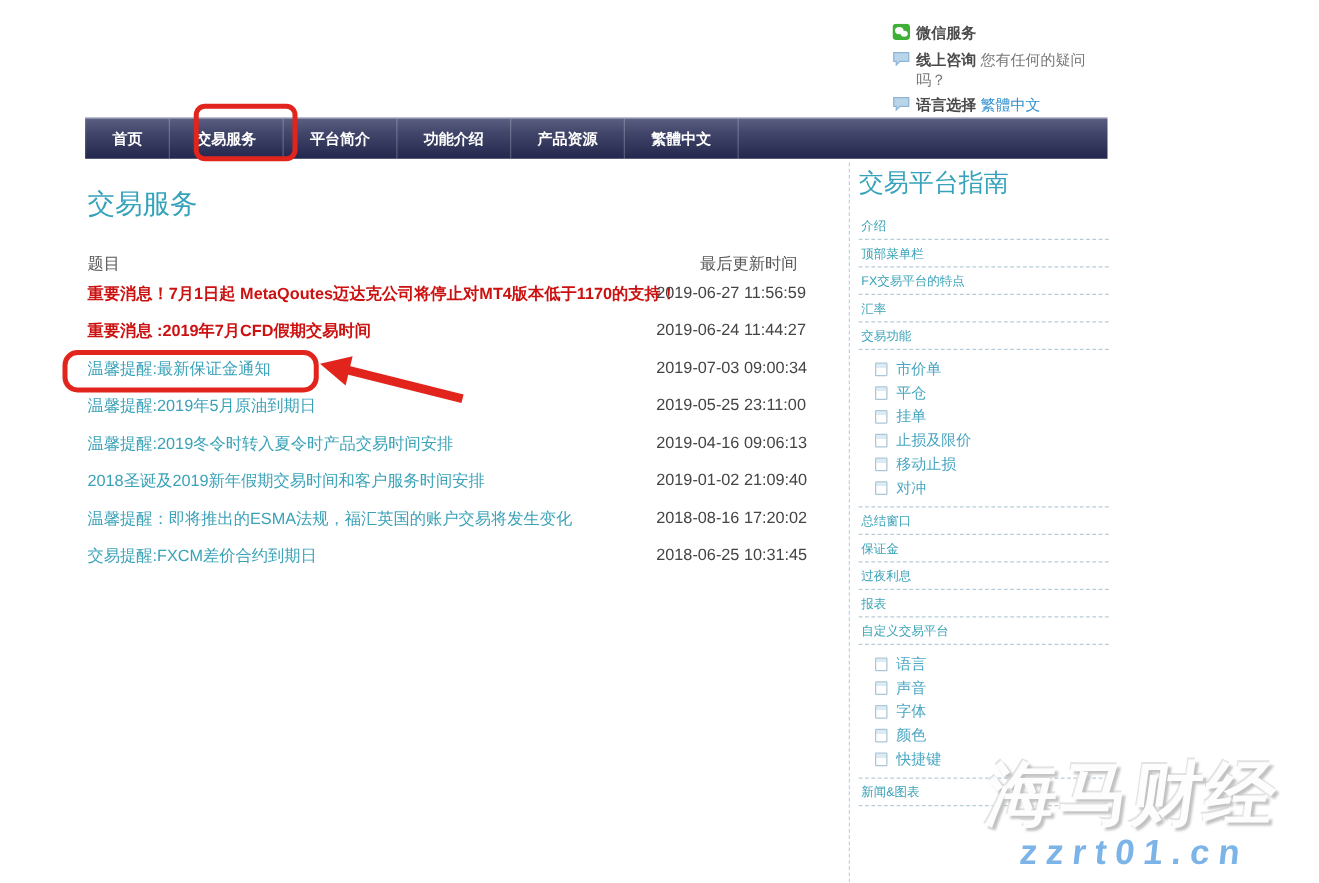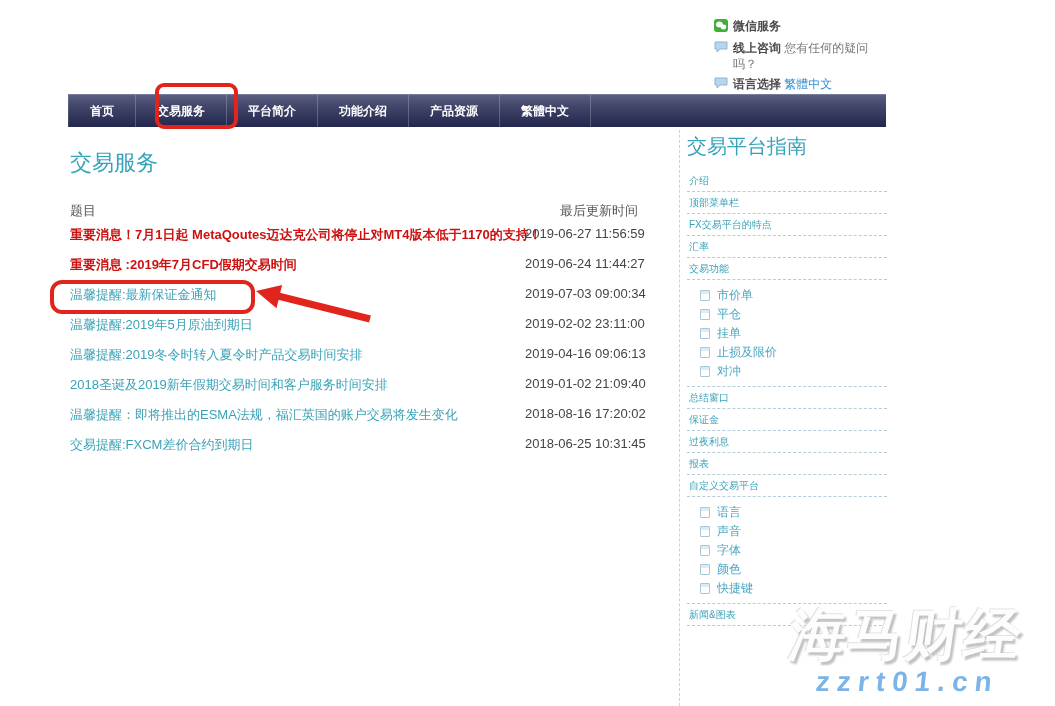--- a/index.html
+++ b/index.html
@@ -126,21 +126,21 @@
       <div class="news-row red">
         <span class="news-title">重要消息 :2019年7月CFD假期交易时间</span>
         <span class="news-date">2019-06-24 11:44:27</span>
       </div>
       <div class="news-row">
         <span class="news-title">温馨提醒:最新保证金通知</span>
         <span class="news-date">2019-07-03 09:00:34</span>
       </div>
       <div class="news-row">
         <span class="news-title">温馨提醒:2019年5月原油到期日</span>
-        <span class="news-date">2019-02-02 23:11:00</span>
+        <span class="news-date">2019-05-25 23:11:00</span>
       </div>
       <div class="news-row">
         <span class="news-title">温馨提醒:2019冬令时转入夏令时产品交易时间安排</span>
         <span class="news-date">2019-04-16 09:06:13</span>
       </div>
       <div class="news-row">
         <span class="news-title">2018圣诞及2019新年假期交易时间和客户服务时间安排</span>
         <span class="news-date">2019-01-02 21:09:40</span>
       </div>
       <div class="news-row">
@@ -173,20 +173,24 @@
         <span class="doc-ico"></span>
         <span>平仓</span>
       </div>
       <div class="sb-sub">
         <span class="doc-ico"></span>
         <span>挂单</span>
       </div>
       <div class="sb-sub">
         <span class="doc-ico"></span>
         <span>止损及限价</span>
+      </div>
+      <div class="sb-sub">
+        <span class="doc-ico"></span>
+        <span>移动止损</span>
       </div>
       <div class="sb-sub">
         <span class="doc-ico"></span>
         <span>对冲</span>
       </div>
     </div>
 
     <div class="sb-item">总结窗口</div>
     <div class="sb-item">保证金</div>
     <div class="sb-item">过夜利息</div>

